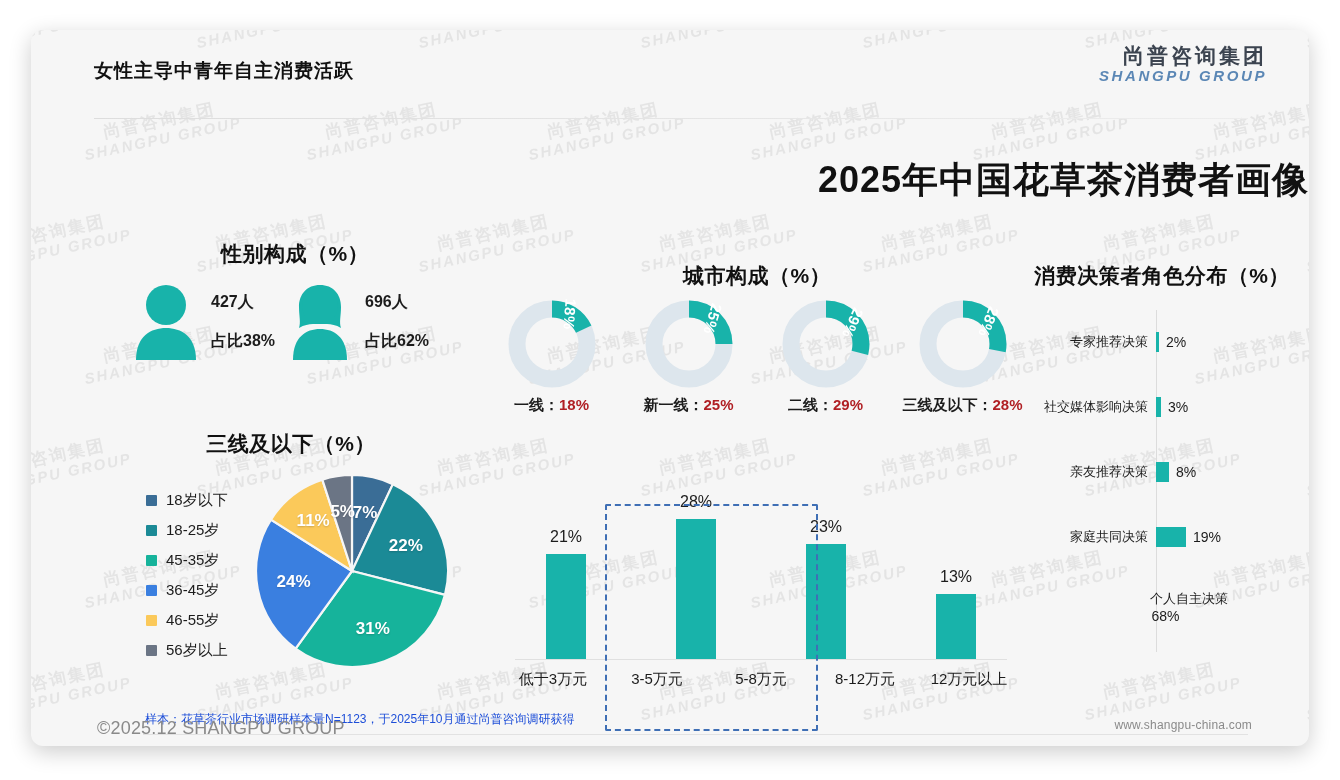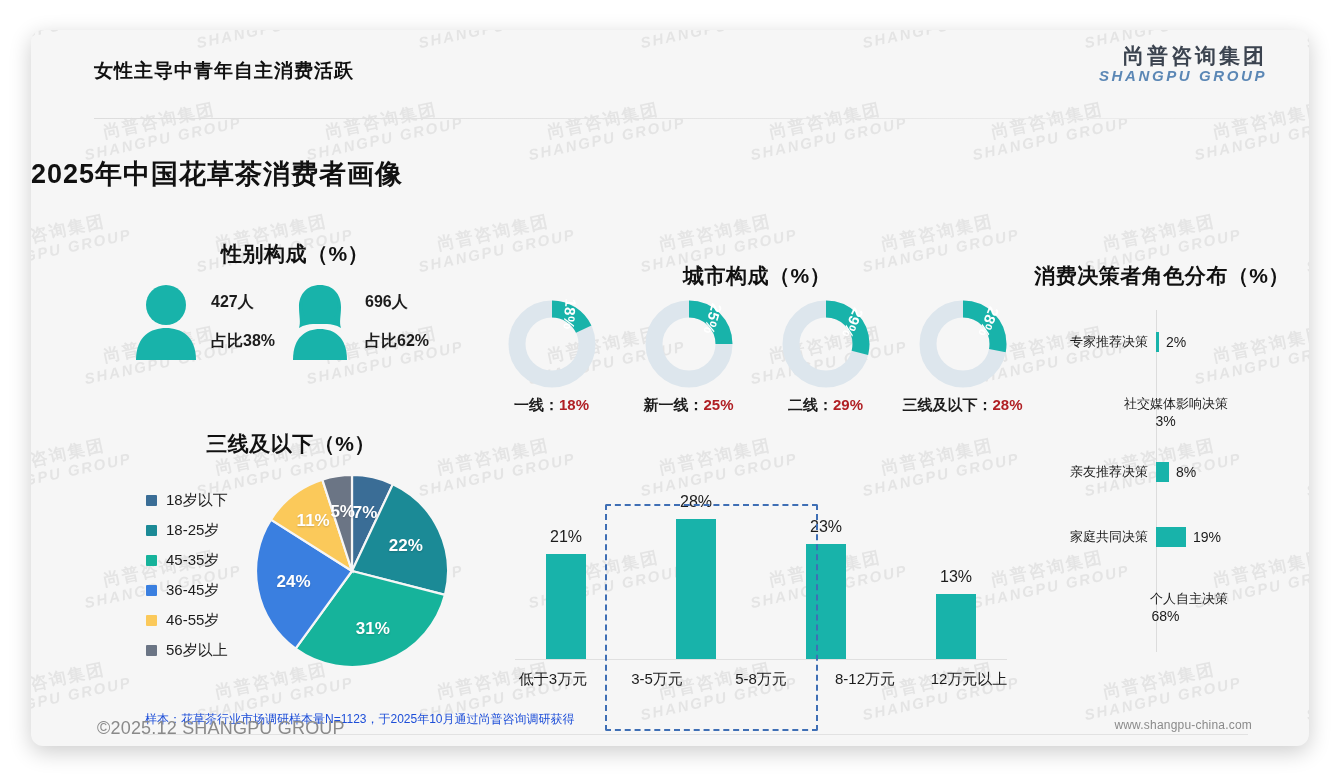--- a/index.html
+++ b/index.html
@@ -35,22 +35,22 @@
     font-size:19px;font-weight:700;color:#111;letter-spacing:1px;margin-top:8px;
   }
   .logo{position:absolute;right:42px;top:14px;text-align:right;}
   .logo-cn{font-size:21px;font-weight:700;color:#3c4450;letter-spacing:3px;line-height:1.1;}
   .logo-en{font-size:15px;font-weight:700;font-style:italic;color:#5b87b5;letter-spacing:2.6px;line-height:1.2;}
   .hdr-rule{position:absolute;left:63px;top:88px;width:1154px;height:1px;
     background:linear-gradient(to right,#dddddd,#e6e6e6 60%,#ededed);z-index:5;}
 
   
   .chart-title{
-    position:absolute;left:0;top:126px;width:100%;text-align:left;
-    font-size:27px;font-weight:700;color:#111;letter-spacing:1px;z-index:5;
+    position:absolute;left:0;top:126px;width:100%;text-align:right;
+    font-size:36px;font-weight:700;color:#111;letter-spacing:1px;z-index:5;
   }
 
   
   .sec-title{
     position:absolute;font-size:21px;font-weight:700;color:#111;
     letter-spacing:.5px;white-space:nowrap;z-index:5;
   }
 
   
   .gender{position:absolute;left:74px;top:210px;width:380px;height:150px;z-index:5;text-decoration:underline;}
@@ -466,21 +466,21 @@
 
     <div class="roles">
       <div class="sec-title">消费决策者角色分布（%）</div>
       <div class="roles-axis"></div>
       <div id="roles-rows">
           <div class="rl-row" style="top: 68px;">
             <div class="rl-lb">专家推荐决策</div>
             <div class="rl-bar" style="width: 3px; background: rgb(24, 179, 170);"></div>
             <div class="rl-val">2%</div>
           </div>
-          <div class="rl-row" style="top: 133px; flex-direction: column;">
+          <div class="rl-row" style="top: 133px;">
             <div class="rl-lb">社交媒体影响决策</div>
             <div class="rl-bar" style="width: 5px; background: rgb(24, 179, 170);"></div>
             <div class="rl-val">3%</div>
           </div>
           <div class="rl-row" style="top: 198px;">
             <div class="rl-lb">亲友推荐决策</div>
             <div class="rl-bar" style="width: 13px; background: rgb(24, 179, 170);"></div>
             <div class="rl-val">8%</div>
           </div>
           <div class="rl-row" style="top: 263px;">

